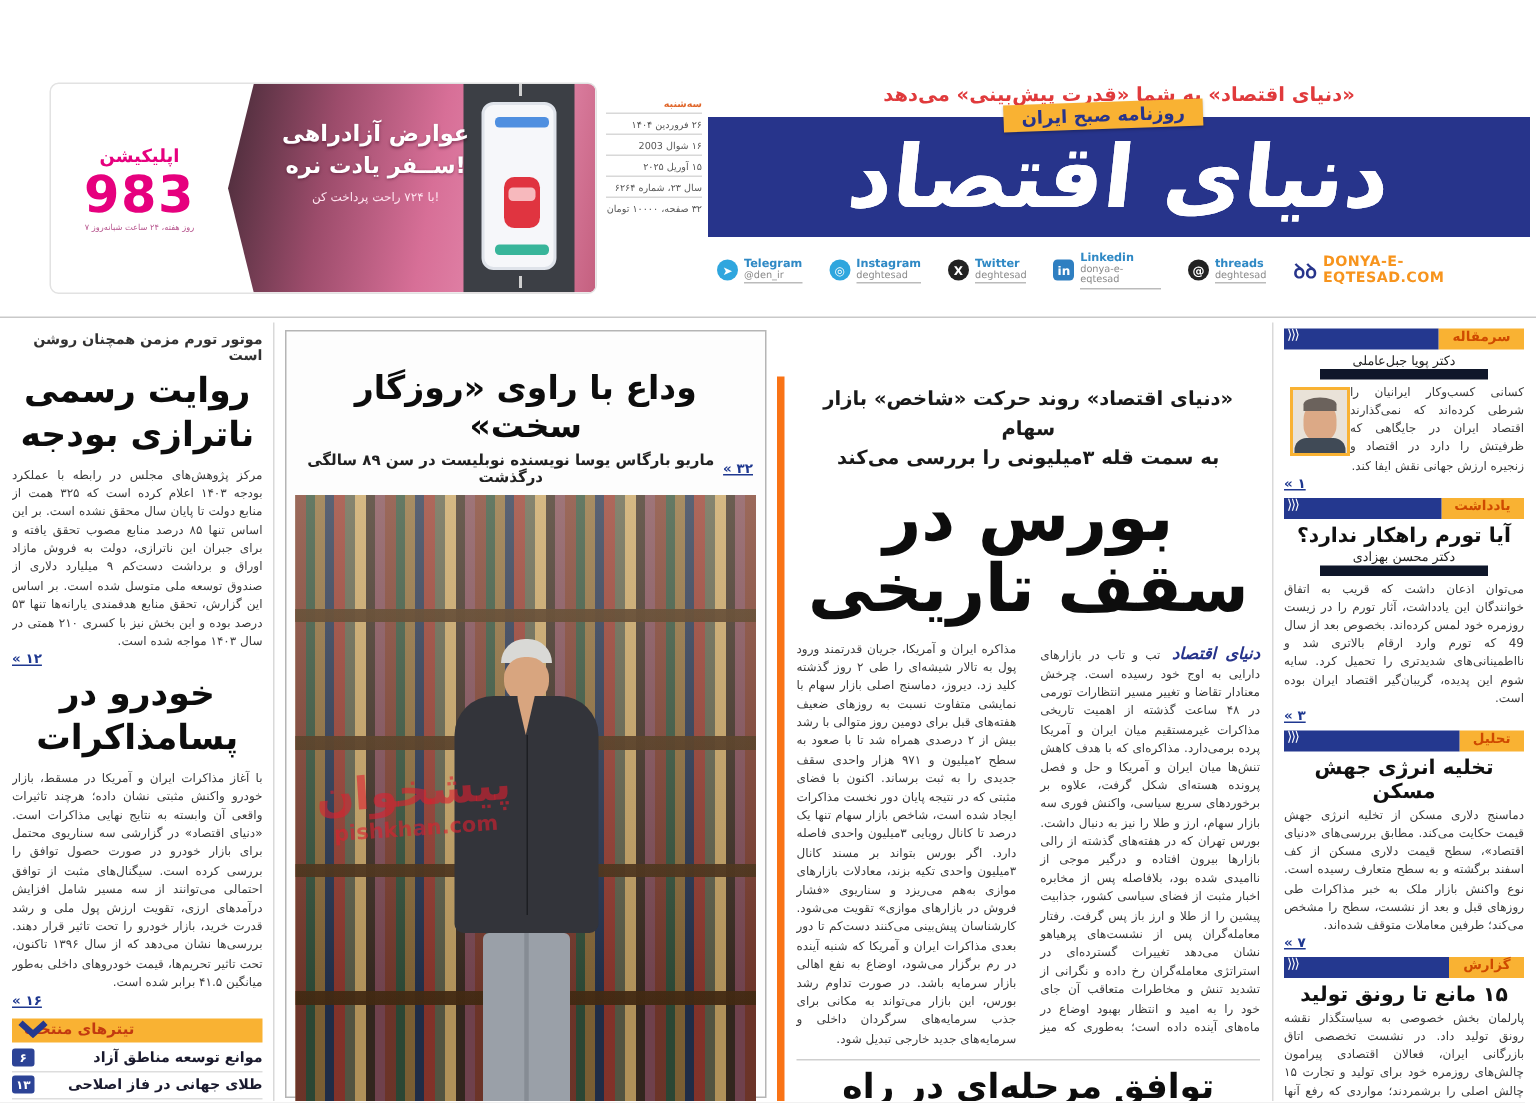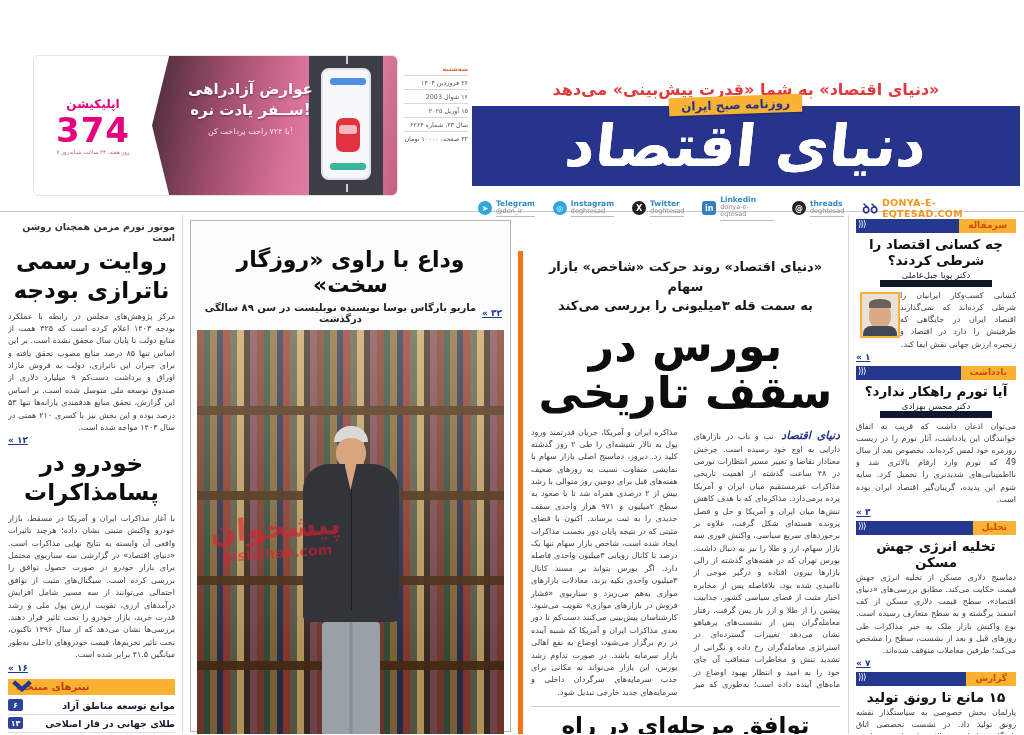--- a/index.html
+++ b/index.html
@@ -3,21 +3,21 @@
 <meta charset="utf-8">
 <style>
   * { margin:0; padding:0; box-sizing:border-box; }
   html,body { background:#e8e8e8; }
   body { font-family:"DejaVu Sans", sans-serif; }
   .page { position:relative; width:1024px; height:735px; margin:0 auto; background:#ffffff; overflow:hidden; direction:rtl; }
 
   
   .hdr { position:relative; height:212px; border-bottom:1px solid #c9c9c9; }
   .mast { position:absolute; top:0; right:4px; width:548px; height:210px; }
-  .tagline { margin-top:80px; text-align:center; color:#e03a3c; font-weight:bold; font-size:16px; }
+  .tagline { margin-top:56px; text-align:center; color:#e03a3c; font-weight:bold; font-size:13px; }
   .band { position:relative; margin-top:7px; height:80px; background:#27348b; }
   .logo-cal { position:absolute; inset:0; display:flex; align-items:center; justify-content:center;
               color:#ffffff; font-size:58px; font-weight:bold; transform:skewX(-6deg); letter-spacing:2px;
               text-shadow:0 0 0 #fff; white-space:nowrap; }
   .badge { position:absolute; top:-10px; left:36%; background:#f9b233; color:#27348b; font-weight:bold;
            font-size:12px; padding:2px 12px; transform:rotate(-2deg); box-shadow:0 1px 2px rgba(0,0,0,.25); }
   .social { display:flex; direction:ltr; align-items:center; gap:18px; margin-top:10px; padding:0 6px; }
   .soc { display:flex; align-items:center; gap:4px; }
   .soc-ic { width:14px; height:14px; border-radius:50%; background:#2fa6de; color:#fff; font-size:8px;
             display:flex; align-items:center; justify-content:center; font-weight:bold; }
@@ -187,21 +187,21 @@
       <div class="d">۲۶ فروردین ۱۴۰۴</div>
       <div class="d">۱۶ شوال 2003</div>
       <div class="d">۱۵ آوریل ۲۰۲۵</div>
       <div class="d">سال ۲۳، شماره ۶۲۶۴</div>
       <div class="d">۳۲ صفحه، ۱۰۰۰۰ تومان</div>
     </div>
 
     <div class="ad">
       <div class="ad-left">
         <div class="ad-app">اپلیکیشن</div>
-        <div class="ad-logo">374</div>
+        <div class="ad-logo">983</div>
         <div class="ad-sub">۷ روز هفته، ۲۴ ساعت شبانه‌روز</div>
       </div>
       <div class="ad-main">
         <div class="ad-road">
           <div class="phone">
             <div class="car"></div>
           </div>
         </div>
         <div class="ad-text">
           <div class="l1">عوارض آزادراهی</div>
@@ -216,21 +216,20 @@
 
     <section class="col col-right">
 
       <div>
         <div class="sec-head">
           <span class="sec-label">سرمقاله</span>
           <span class="sec-bar">
               <span class="chev">⟨⟨⟨</span>
             </span>
         </div>
-        <h3 class="sec-title">چه کسانی اقتصاد را شرطی کردند؟</h3>
         <div class="sec-author">دکتر پویا جبل‌عاملی</div>
         <div class="sec-body">
           <span class="auth-photo">
               <span class="face"></span>
               <span class="shoulders"></span>
             </span>
           <span>کسانی کسب‌وکار ایرانیان را شرطی کرده‌اند که نمی‌گذارند اقتصاد ایران در جایگاهی که ظرفیتش را دارد در اقتصاد و زنجیره ارزش جهانی نقش ایفا کند.</span>
         </div>
         <div class="pg">« ۱</div>
       </div>

